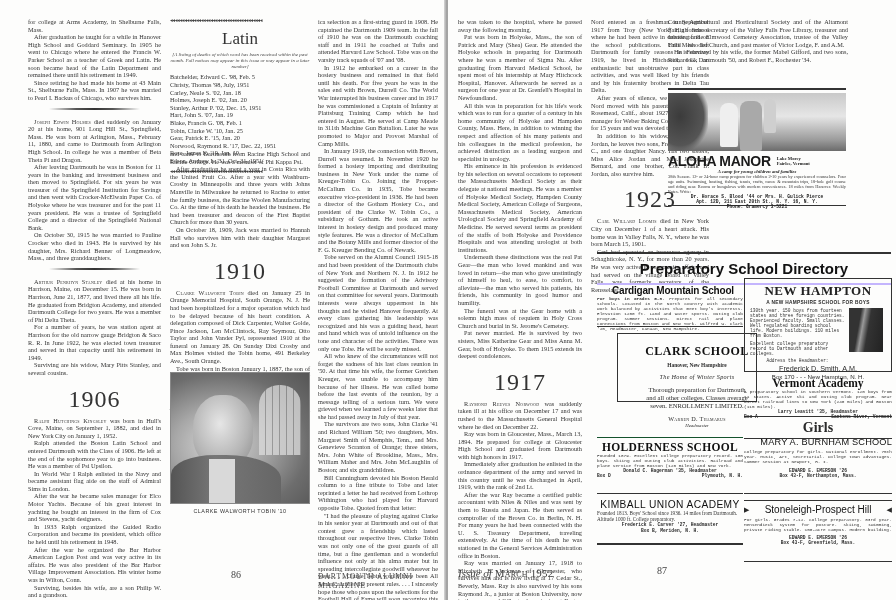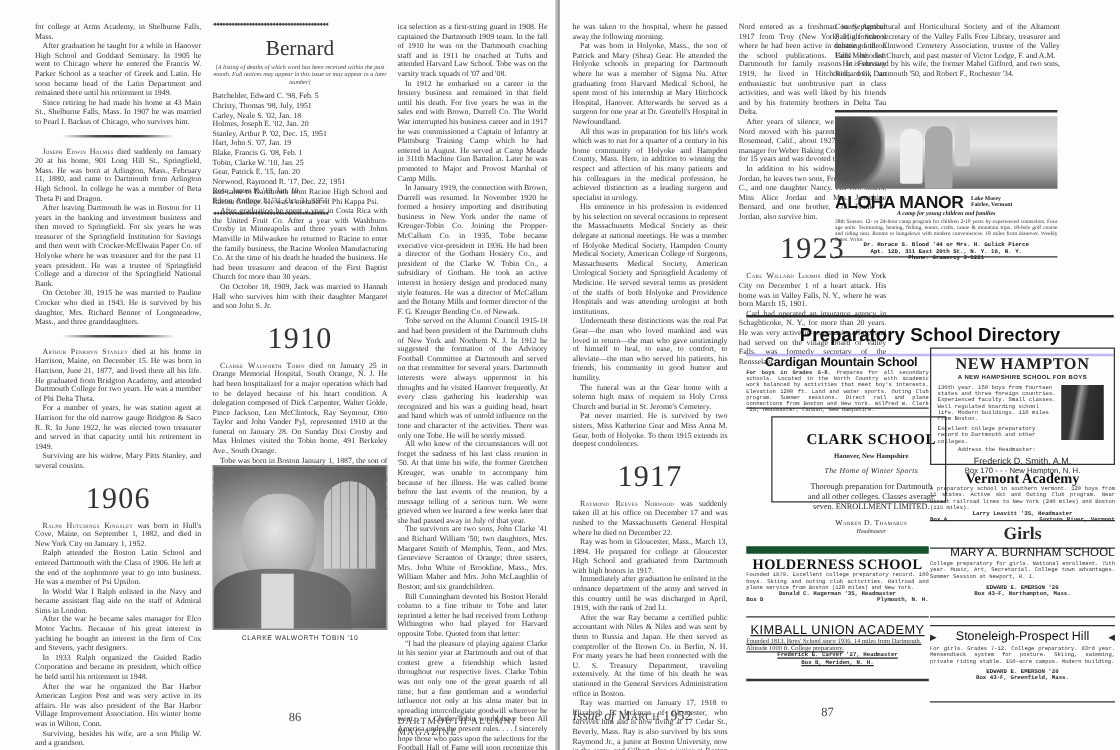--- a/index.html
+++ b/index.html
@@ -60,25 +60,25 @@
   .smallprint { font-size: 4.4px; line-height: 5px; text-align: justify; color: #333; font-family: "Liberation Mono", monospace; }
 
   .clark { left: 617px; top: 333px; width: 140px; height: 69px; border: 1px solid #333; text-align: center; padding-top: 10px; padding-left: 20px; }
   .clark .name { font-family: "Liberation Serif", serif; font-weight: bold; font-size: 12px; letter-spacing: 0.5px; color: #111; }
   .clark .sub { font-size: 5.4px; font-weight: bold; margin-top: 3px; }
   .clark .motto { font-size: 6.2px; font-style: italic; margin-top: 5px; letter-spacing: 0.3px; }
   .clark .desc { font-size: 6.6px; line-height: 8px; margin: 6px 8px 0 8px; }
   .clark .head { font-size: 6.2px; margin-top: 5px; letter-spacing: 0.3px; }
   .clark .role { font-size: 4.8px; font-style: italic; margin-top: 1px; }
 
-  .holderness { left: 597px; top: 437px; width: 146px; height: 57px; border-top: 6px solid #14532d; border-bottom: 1px solid #333; padding-top: 3px; }
+  .holderness { left: 597px; top: 437px; width: 146px; height: 57px; border-top: 1px solid #14532d; border-bottom: 1px solid #333; padding-top: 3px; }
   .holderness .name { font-family: "Liberation Serif", serif; font-weight: bold; font-size: 11.5px; text-align: center; color: #111; letter-spacing: 0.3px; }
   .holderness .sig { font-size: 4.6px; font-weight: bold; display: flex; justify-content: space-between; font-family: "Liberation Mono", monospace; }
 
-  .kimball { left: 597px; top: 499px; width: 146px; height: 46px; border-bottom: 2px solid #333; text-decoration: underline; }
+  .kimball { left: 597px; top: 499px; width: 146px; height: 46px; border-bottom: 2px solid #333; }
   .kimball .name { font-family: "Liberation Sans", sans-serif; font-size: 10.2px; text-align: center; color: #111; letter-spacing: 0.4px; }
   .kimball .body { font-size: 5.2px; line-height: 6.2px; color: #333; }
   .kimball .sig { font-size: 4.6px; font-weight: bold; text-align: center; line-height: 5.2px; font-family: "Liberation Mono", monospace; }
 
   .newhampton { left: 744px; top: 278px; width: 148px; height: 94px; border: 1px solid #333; padding: 4px 5px 0 5px; }
   .newhampton .name { font-family: "Liberation Serif", serif; font-weight: bold; font-size: 13px; text-align: center; color: #222; letter-spacing: 0.5px; }
   .newhampton .tagline { font-family: "Liberation Sans", sans-serif; font-weight: bold; font-size: 4.8px; text-align: center; letter-spacing: 0.3px; margin-top: 1px; }
   .newhampton .row { display: flex; margin-top: 3px; }
   .newhampton .txt { width: 95px; font-size: 4.5px; line-height: 5.1px; color: #333; font-family: "Liberation Mono", monospace; }
   .newhampton .img { width: 34px; height: 44px; margin-left: 4px; background: linear-gradient(100deg, #333 0%, #333 30%, #999 40%, #333 55%, #222 100%); }
@@ -123,21 +123,21 @@
     <p>In World War I Ralph enlisted in the Navy and became assistant flag aide on the staff of Admiral Sims in London.</p>
     <p>After the war he became sales manager for Elco Motor Yachts. Because of his great interest in yachting he bought an interest in the firm of Cox and Stevens, yacht designers.</p>
     <p>In 1933 Ralph organized the Guided Radio Corporation and became its president, which office he held until his retirement in 1948.</p>
     <p>After the war he organized the Bar Harbor American Legion Post and was very active in its affairs. He was also president of the Bar Harbor Village Improvement Association. His winter home was in Wilton, Conn.</p>
     <p>Surviving, besides his wife, are a son Philip W. and a grandson.</p>
 
   </div>
 
   <div class="deaths-box">
     <div class="deco-border">◂◂◂◂◂◂◂◂◂◂◂◂◂◂◂◂◂◂◂◂◂◂◂◂◂◂◂◂◂◂◂◂◂◂◂◂◂◂◂</div>
-    <div class="deaths-title">Bernard</div>
+    <div class="deaths-title">Latin</div>
     <div class="deaths-note">[A listing of deaths of which word has been received within the past month. Full notices may appear in this issue or may appear in a later number]</div>
     <div class="deaths-list">
       <div>Batchelder, Edward C. '98, Feb. 5</div>
       <div>Christy, Thomas '98, July, 1951</div>
       <div>Carley, Neale S. '02, Jan. 18</div>
       <div>Holmes, Joseph E. '02, Jan. 20</div>
       <div>Stanley, Arthur P. '02, Dec. 15, 1951</div>
       <div>Hart, John S. '07, Jan. 19</div>
       <div>Blake, Francis G. '08, Feb. 1</div>
       <div>Tobin, Clarke W. '10, Jan. 25</div>

